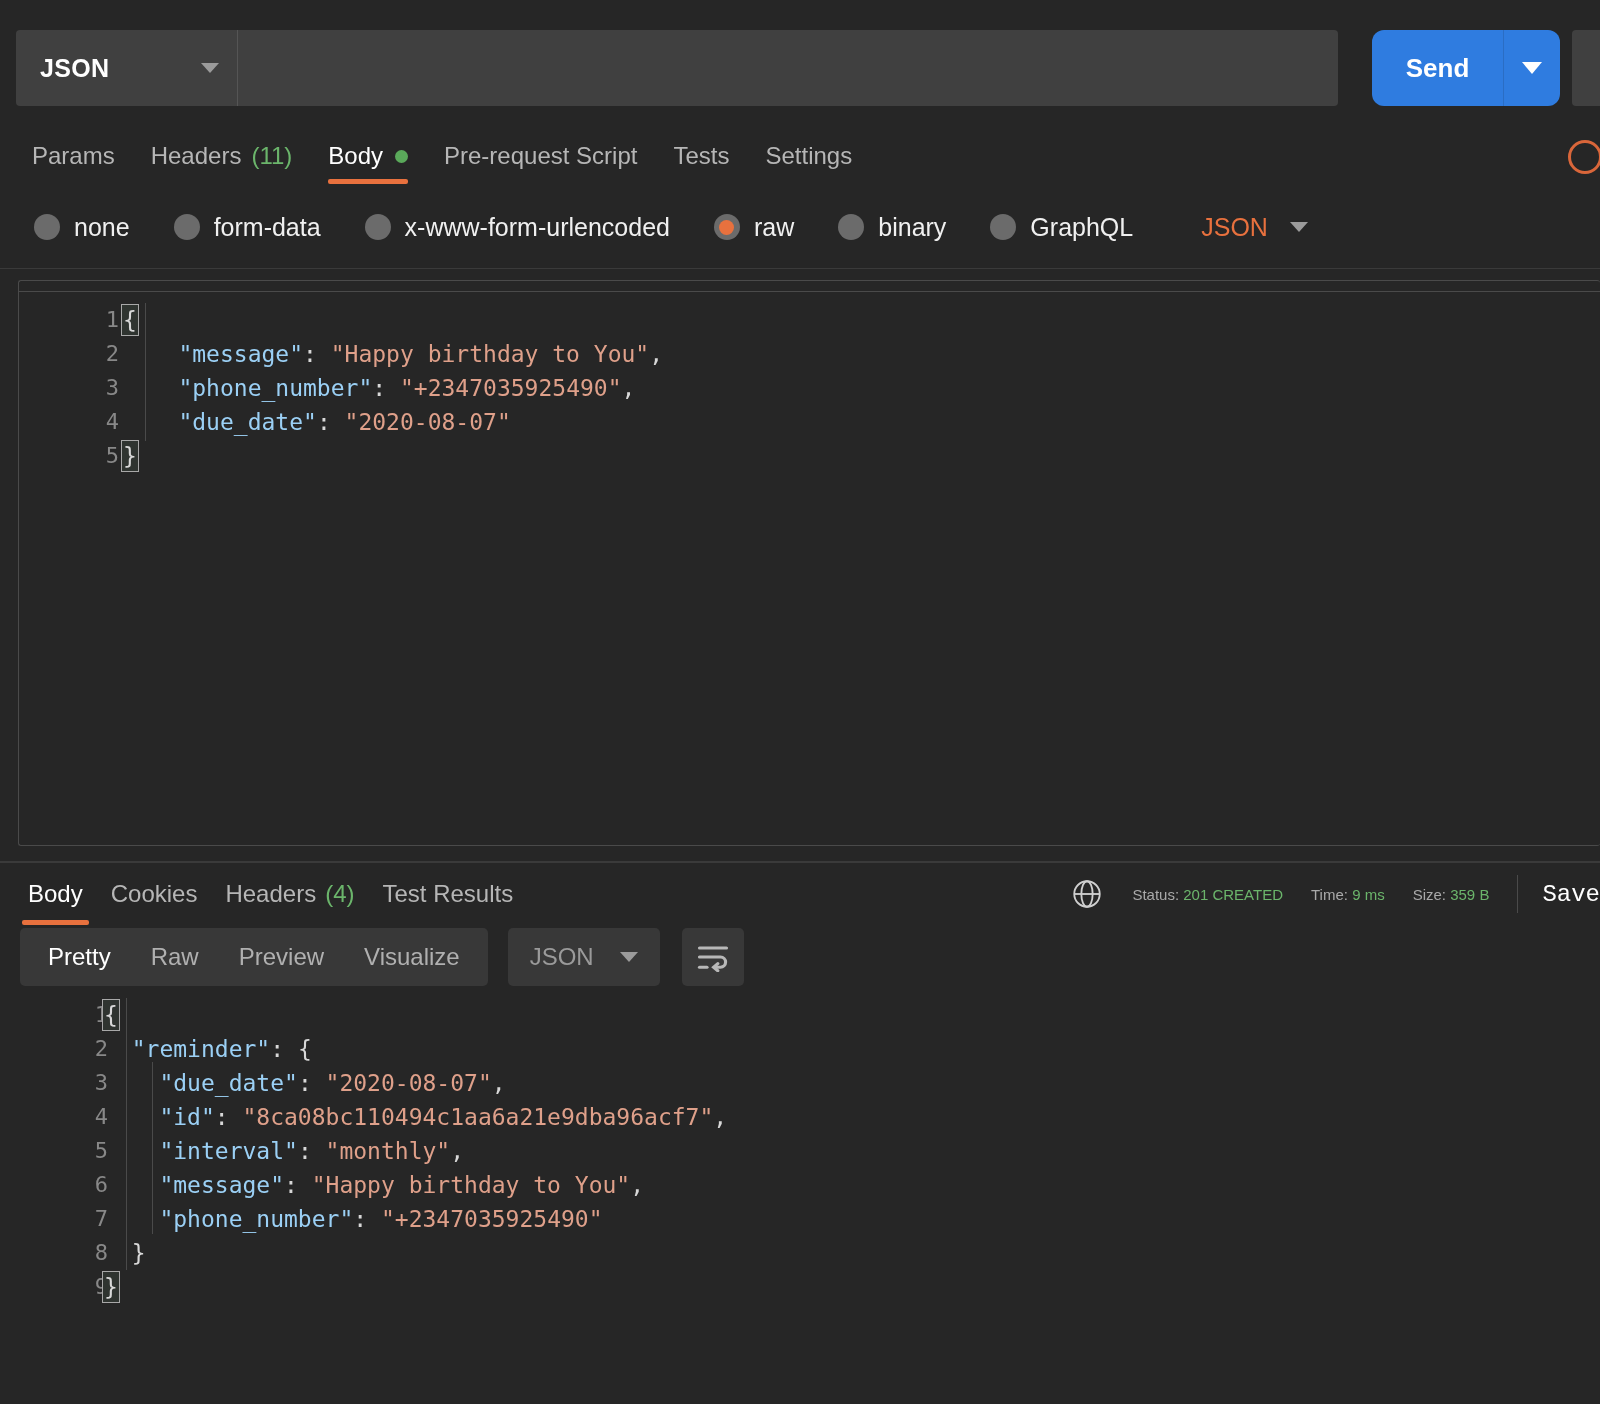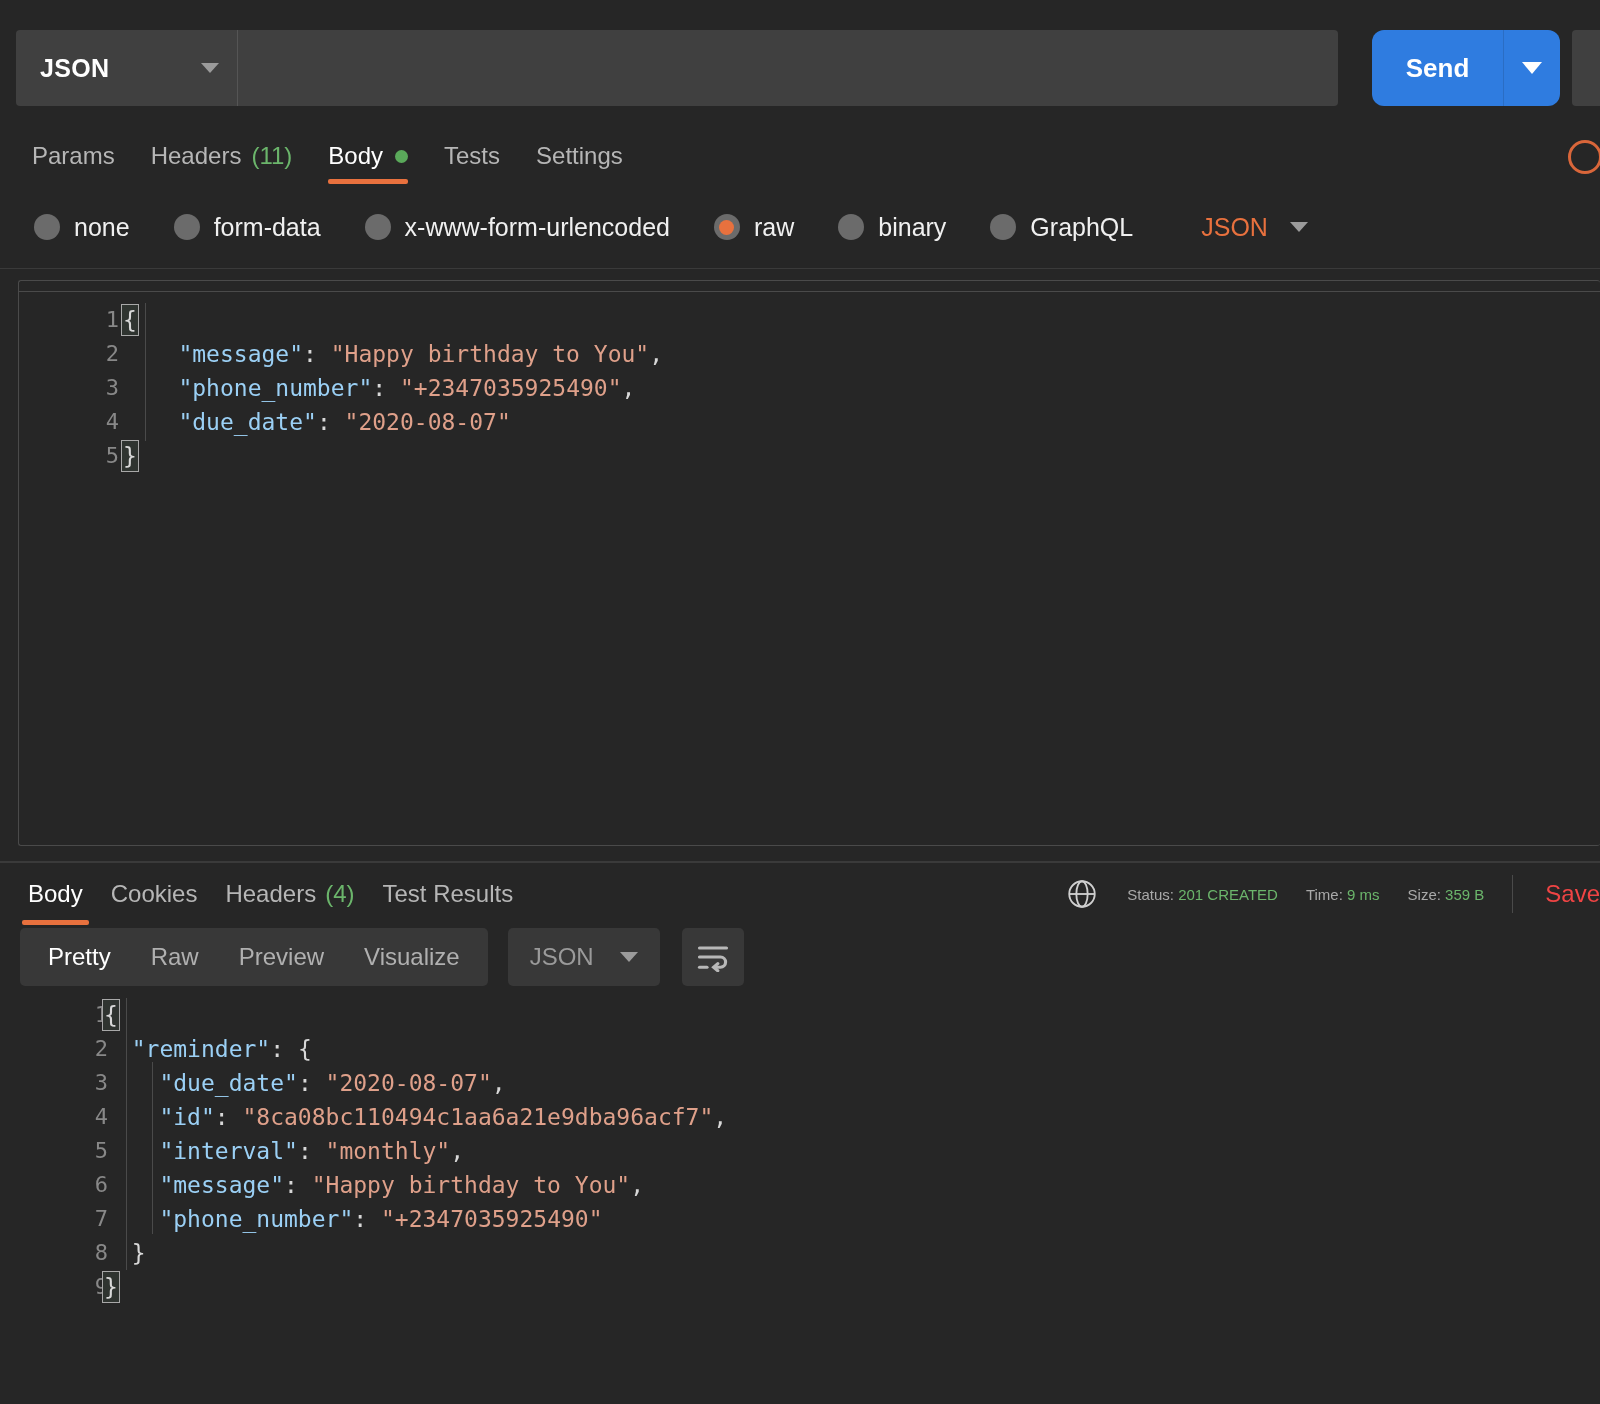--- a/index.html
+++ b/index.html
@@ -215,22 +215,22 @@
     height: 62px; display: flex; align-items: center;
   }
   .meta-item { font-size: 15px; color: #a9a9a9; margin-left: 28px; white-space: nowrap; }
   .meta-item .mv { color: #6bb56b; }
   #globe-icon { margin-left: 14px; display: flex; align-items: center; }
   #meta-sep {
     width: 1px; height: 38px; background: #4a4a4a;
     margin: 0 0 0 28px;
   }
   #save-response {
-    font-size: 24px; color: #ef4444; margin-left: 32px;
-    padding-right: 0; cursor: pointer; white-space: nowrap;
+    font-size: 24px; color: #ffffff; margin-left: 24px;
+    padding-right: 0; cursor: pointer; white-space: nowrap; font-family: Liberation Mono, monospace;
   }
 
   
   #resp-view-bar {
     position: absolute; left: 20px; top: 928px;
     height: 58px; display: flex; align-items: center;
   }
   #pretty-group {
     height: 58px; background: #383838; border-radius: 5px;
     display: flex; align-items: center; padding: 0 8px;
@@ -281,20 +281,23 @@
       <span>Params</span>
     </div>
     <div class="req-tab">
       <span>Headers</span>
       <span class="tab-count">(11)</span>
     </div>
     <div class="req-tab active">
       <span>Body</span>
       <span class="green-dot"></span>
       <span class="tab-underline"></span>
+    </div>
+    <div class="req-tab">
+      <span>Pre-request Script</span>
     </div>
     <div class="req-tab">
       <span>Tests</span>
     </div>
     <div class="req-tab">
       <span>Settings</span>
     </div>
   </div>
 <div id="cookie-stub"></div>
 

